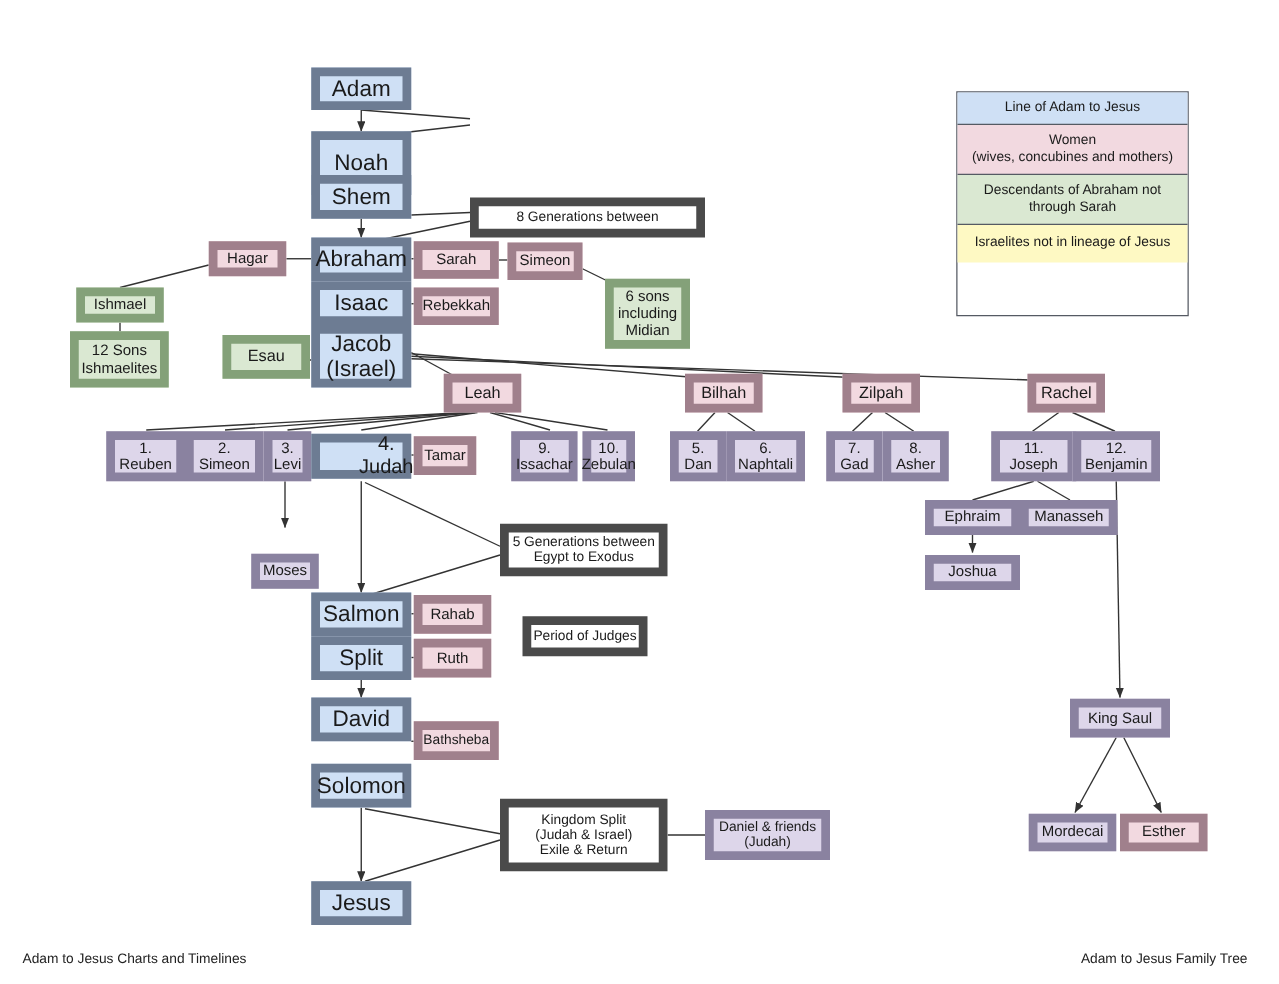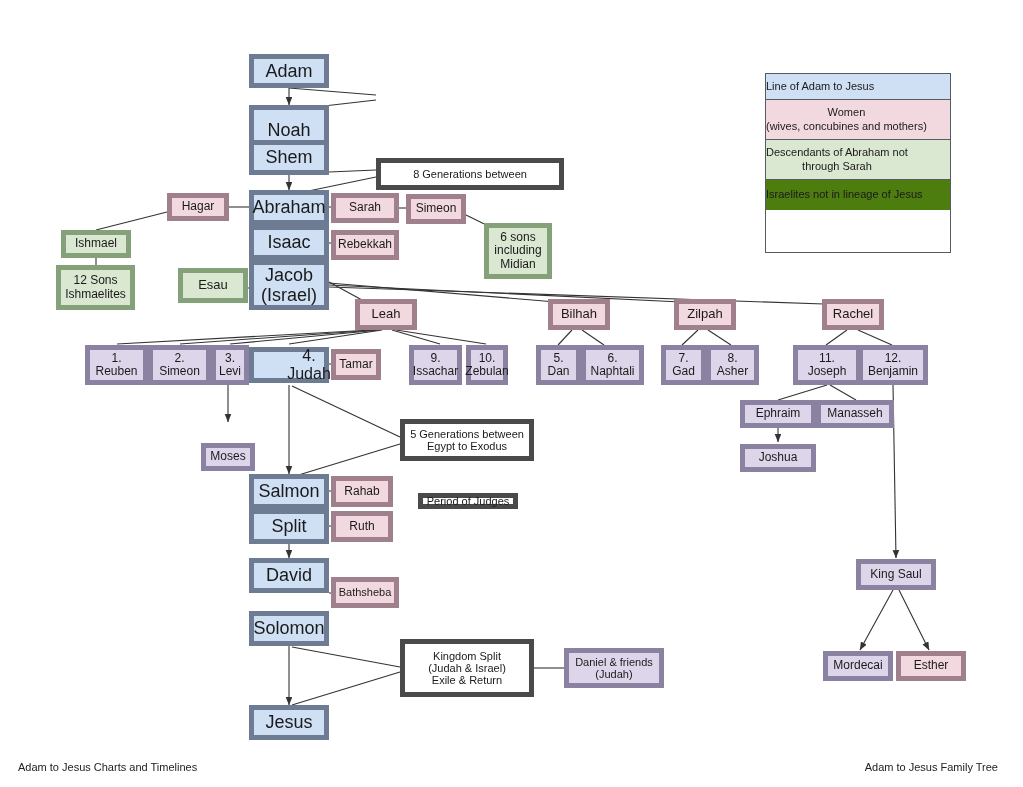--- a/index.html
+++ b/index.html
@@ -1,33 +1,33 @@
 <!DOCTYPE html>
 <html><head>
 <meta charset="utf-8">
 <style>
   html,body{margin:0;padding:0;background:#ffffff;}
   body{font-family:"Liberation Sans","DejaVu Sans",sans-serif;color:#1a1a1a;}
   #canvas{position:relative;width:1023px;height:787px;background:#ffffff;overflow:hidden;}
   svg#wires{position:absolute;left:0;top:0;width:1023px;height:787px;pointer-events:none;}
-  .node{position:absolute;box-sizing:border-box;border:5px solid #a21caf;
+  .node{position:absolute;box-sizing:border-box;border:7px solid #a21caf;
         display:flex;align-items:center;justify-content:center;text-align:center;
         line-height:1.12;white-space:pre-line;z-index:2;}
   .blue{background:#cfe0f5;border-color:#6d7c93;}
   .pink{background:#f2d9e0;border-color:#a0808c;}
   .green{background:#dae8d2;border-color:#84a179;text-align:center;}
   .purple{background:#ddd6ea;border-color:#8a82a0;}
   .white{background:#ffffff;border-color:#4a4a4a;}
   .fs18{font-size:18px;}
   .fs16{font-size:16px;padding-left:40px;}
   .fs13{font-size:13px;}
   .fs12{font-size:12px;}
   .fs11{font-size:11px;}
   .legend-box{position:absolute;box-sizing:border-box;border:1px solid #555a63;z-index:2;}
-  .legend-row{box-sizing:border-box;display:flex;align-items:center;
+  .legend-row{box-sizing:border-box;display:flex;align-items:center;justify-content:center;
               text-align:center;font-size:11px;line-height:1.25;white-space:pre-line;
               border-bottom:1px solid #555a63;}
   .legend-row:last-child{border-bottom:none;}
   .legend-arrow{display:inline-block;width:9px;height:16px;position:relative;vertical-align:middle;margin-right:3px;}
   .footer{position:absolute;font-size:11px;color:#222;}
 </style>
 </head>
 <body>
 
 <div id="canvas">
@@ -193,40 +193,40 @@
   <div class="node blue fs18" style="left:249px;top:611px;width:80px;height:35px;">Solomon</div>
   <div class="node blue fs18" style="left:249px;top:705px;width:80px;height:35px;">Jesus</div>
 
   <div class="node purple fs12" style="left:856px;top:559px;width:80px;height:31px;">King Saul</div>
   <div class="node purple fs12" style="left:823px;top:651px;width:70px;height:30px;">Mordecai</div>
   <div class="node pink fs12" style="left:896px;top:651px;width:70px;height:30px;">Esther</div>
 
   <div class="node white fs11" style="left:376px;top:158px;width:188px;height:32px;">8 Generations between</div>
   <div class="node white fs11" style="left:400px;top:419px;width:134px;height:42px;">5 Generations between
 Egypt to Exodus</div>
-  <div class="node white fs11" style="left:418px;top:493px;width:100px;height:16px;">Period of Judges</div>
+  <div class="node white fs11" style="left:418px;top:493px;width:100px;height:32px;">Period of Judges</div>
   <div class="node white fs11" style="left:400px;top:639px;width:134px;height:58px;">Kingdom Split
 (Judah &amp; Israel)
 Exile &amp; Return</div>
   <div class="node purple fs11" style="left:564px;top:648px;width:100px;height:40px;">Daniel &amp; friends
 (Judah)</div>
 
   <div class="legend-box" style="left:765px;top:73px;width:186px;height:180px;">
     <div class="legend-row" style="height:26px;background:#cfe0f5;">
       <span>Line of Adam to Jesus</span>
     </div>
     <div class="legend-row" style="height:40px;background:#f2d9e0;">
       <span>Women
 (wives, concubines and mothers)</span>
     </div>
     <div class="legend-row" style="height:40px;background:#dae8d2;">
       <span>Descendants of Abraham not
 through Sarah</span>
     </div>
-    <div class="legend-row" style="height:30px;background:#4d7c0f;">
+    <div class="legend-row" style="height:30px;background:#fef9c3;">
       <span>Israelites not in lineage of Jesus</span>
     </div>
   </div>
 
   <div class="footer" style="left:18px;top:761px;">Adam to Jesus Charts and Timelines</div>
   <div class="footer" style="right:25px;top:761px;">Adam to Jesus Family Tree</div>
 
 </div>
 
 </body></html>

